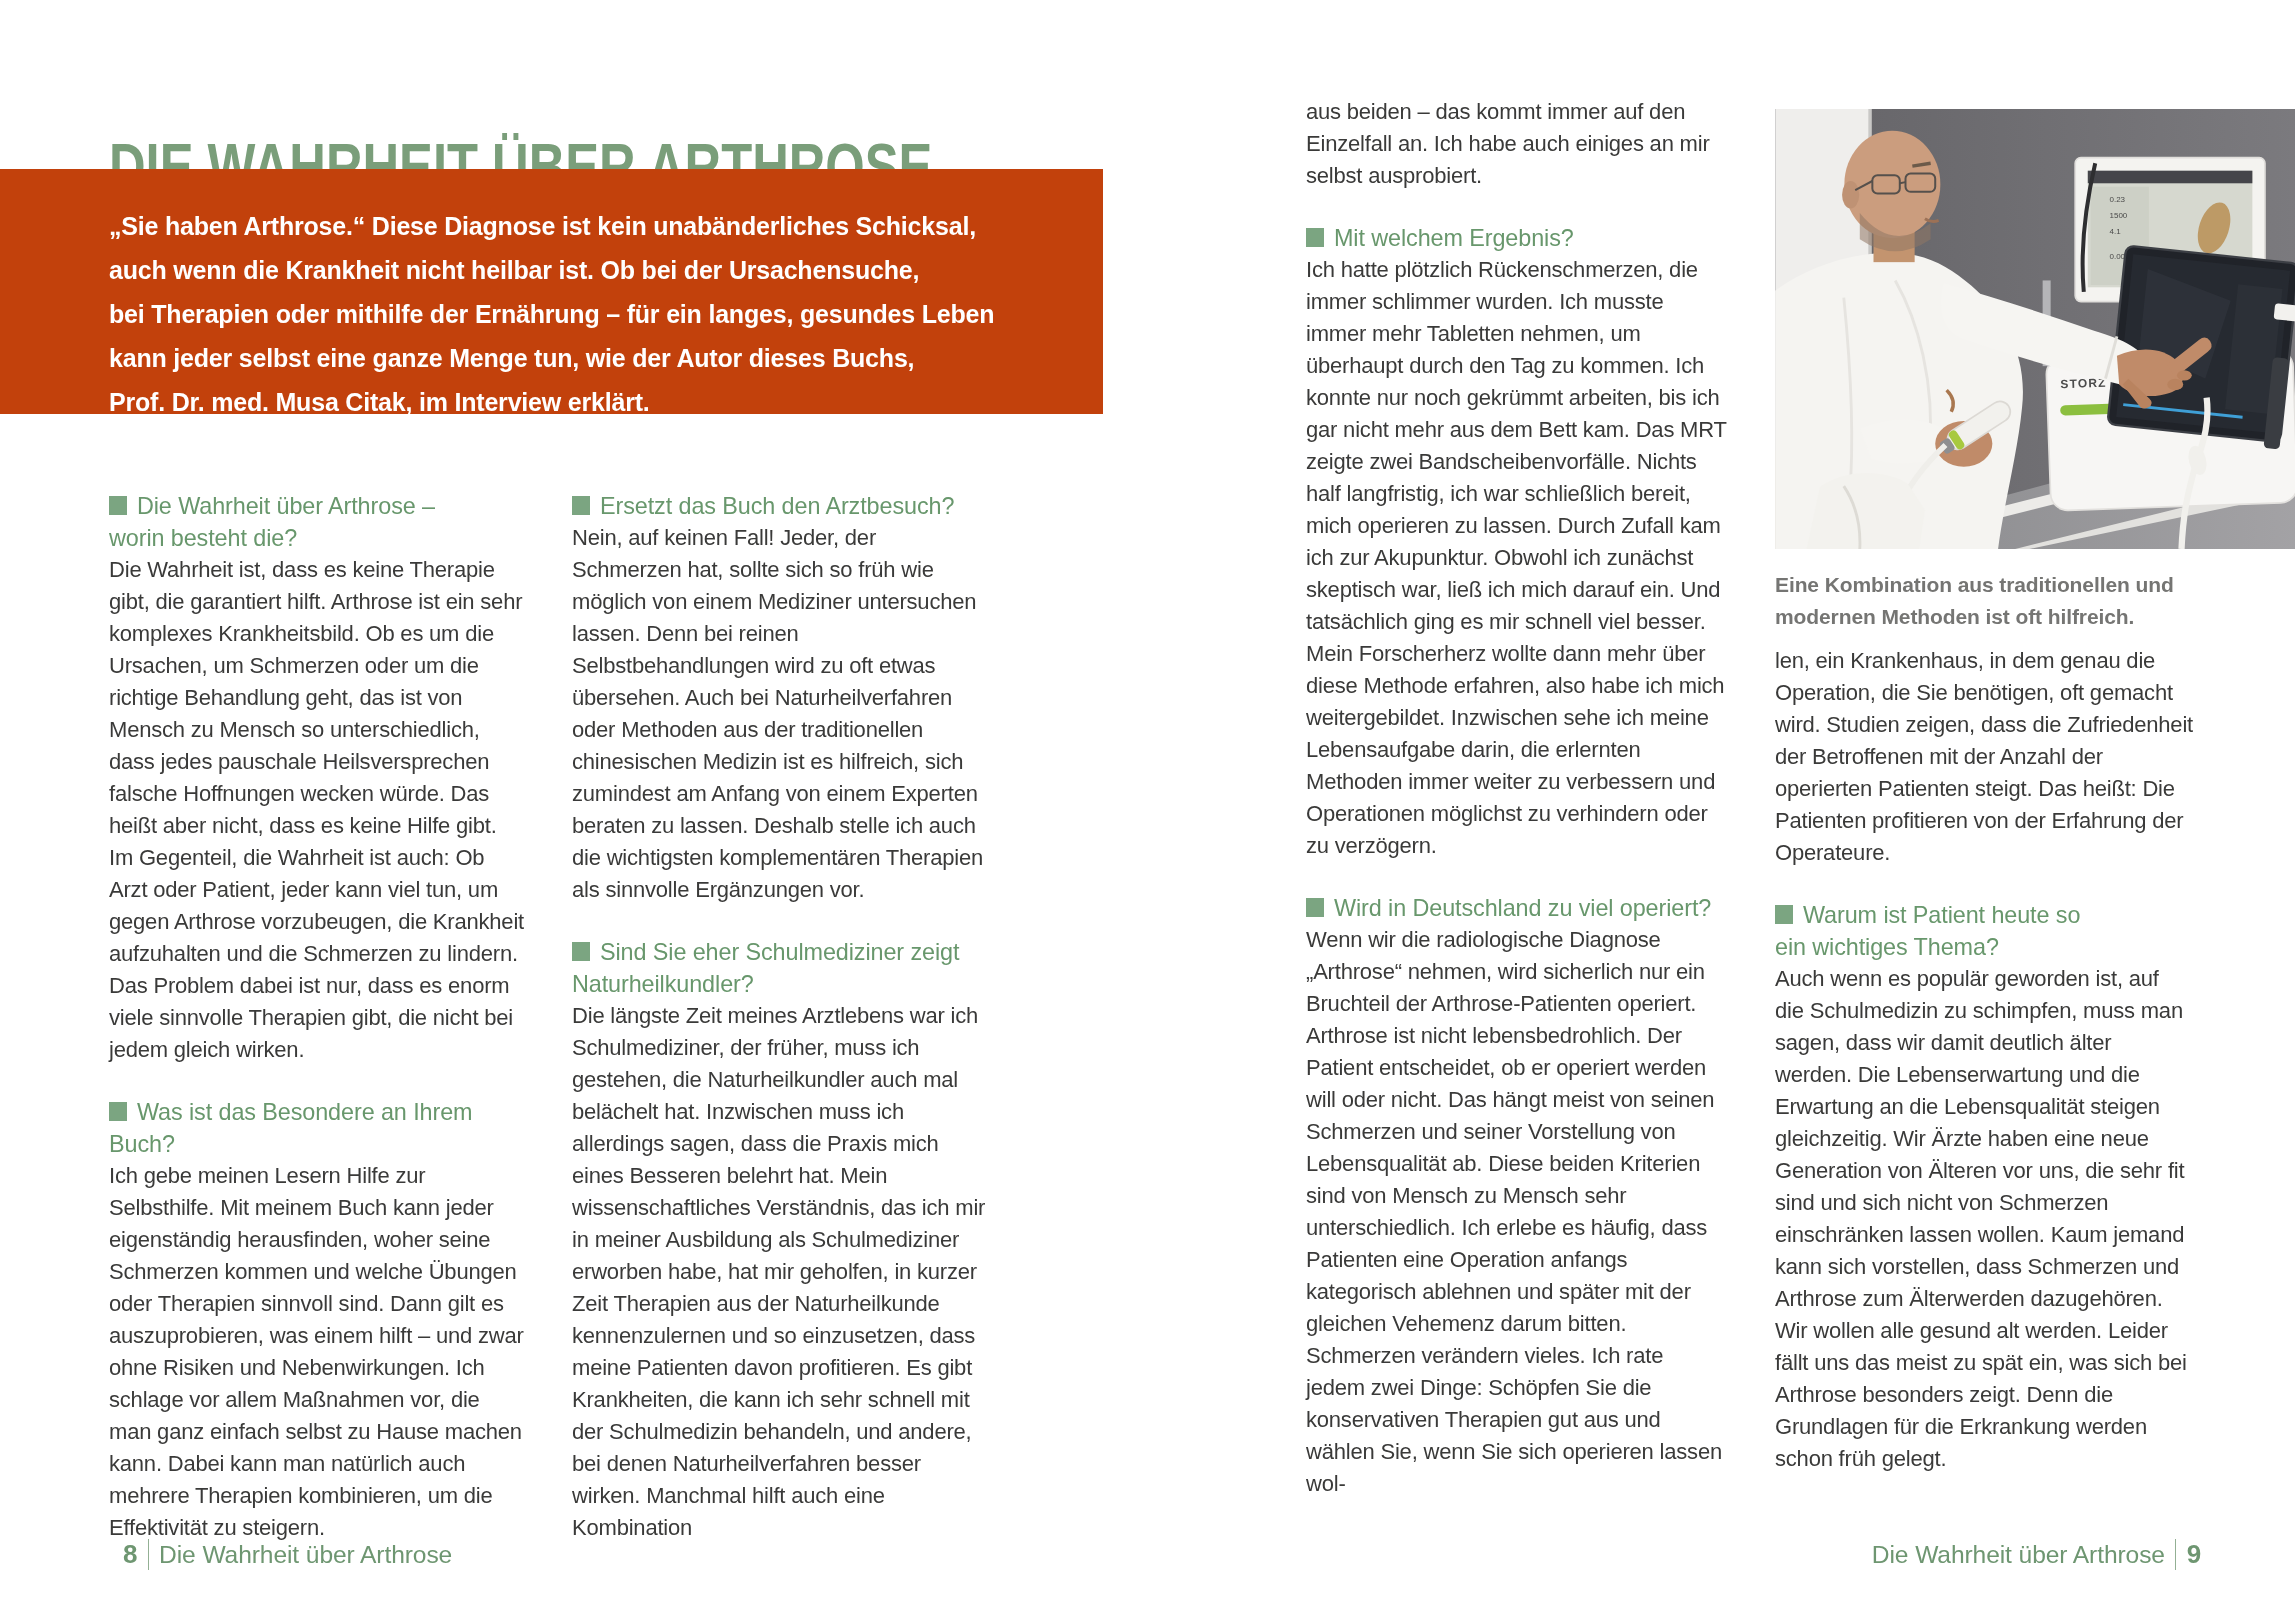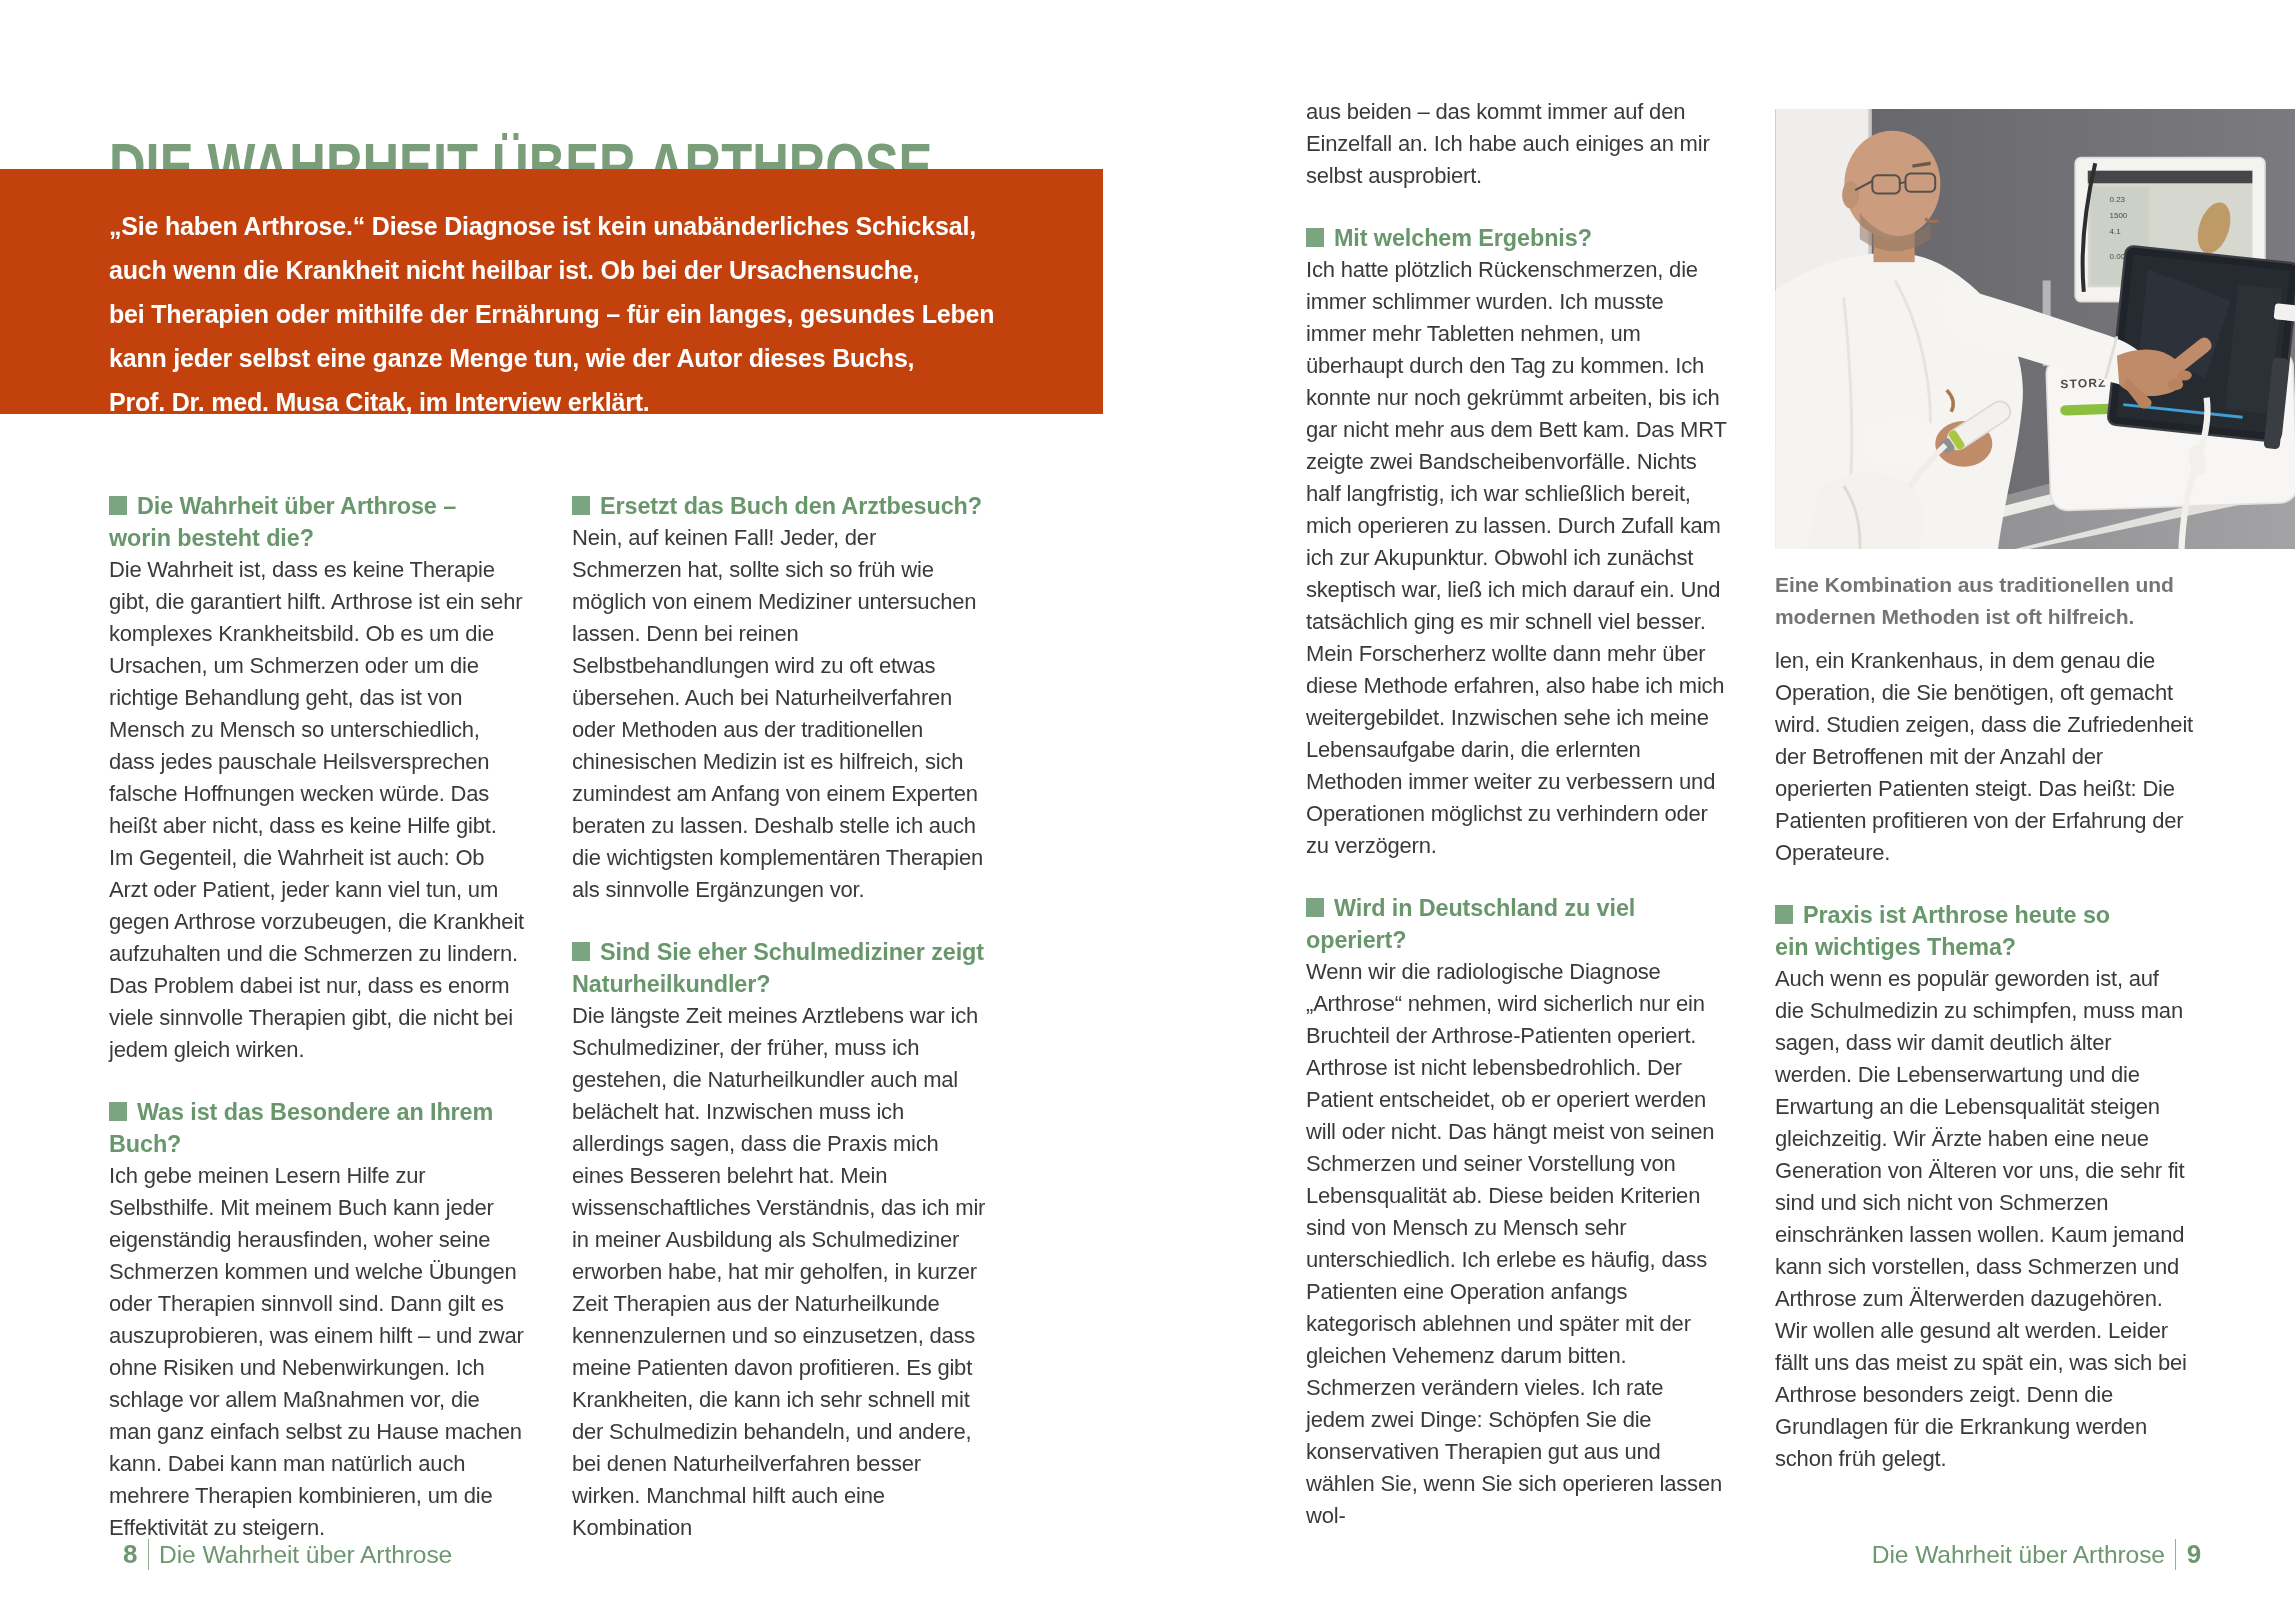--- a/index.html
+++ b/index.html
@@ -26,21 +26,21 @@
   .col{
     position:absolute;width:417px;
     font-size:22px;line-height:32px;color:#3a3a39;
     letter-spacing:-0.2px;
   }
   #col-l1{left:109px;top:490px;}
   #col-l2{left:572px;top:490px;}
   #col-r1{left:1306px;top:96px;width:422px;}
   #col-r2{left:1775px;top:645px;width:418px;}
   .heading{
-    margin:30px 0 0 0;font-size:23.4px;font-weight:bold;color:#68976c;
+    margin:30px 0 0 0;font-size:23.4px;font-weight:normal;color:#68976c;
     line-height:32px;white-space:pre-line;letter-spacing:-0.1px;
   }
   .heading.first{margin-top:0;}
   .sq{
     display:inline-block;width:18.3px;height:18.3px;background:#7ba581;
     margin-right:9.7px;vertical-align:-0.6px;
   }
   p.body{margin:0;hyphens:auto;-webkit-hyphens:auto;}
   p.cont{margin:0;hyphens:auto;-webkit-hyphens:auto;}
   
@@ -209,21 +209,21 @@
       <path d="M120,660 C140,690 150,730 148,770" stroke="#dddbd5" stroke-width="5" fill="none"></path>
     </g>
   </svg>
 </div>
 
 <div class="caption">Eine Kombination aus traditionellen und
 modernen Methoden ist oft hilfreich.</div>
 
 <div class="col" id="col-r2">
   <p class="cont" lang="de">len, ein Krankenhaus, in dem genau die Operation, die Sie benötigen, oft gemacht wird. Studien zeigen, dass die Zufriedenheit der Betroffenen mit der Anzahl der operierten Patienten steigt. Das heißt: Die Patienten profitieren von der Erfahrung der Operateure.</p>
-  <h3 class="heading"><span class="sq"></span><span>Praxis ist Arthrose heute so
+  <h3 class="heading"><span class="sq"></span><span>Warum ist Patient heute so
 ein wichtiges Thema?</span></h3>
   <p class="body" lang="de">Auch wenn es populär geworden ist, auf die Schulmedizin zu schimpfen, muss man sagen, dass wir damit deutlich älter werden. Die Lebenserwartung und die Erwartung an die Lebensqualität steigen gleichzeitig. Wir Ärzte haben eine neue Generation von Älteren vor uns, die sehr fit sind und sich nicht von Schmerzen einschränken lassen wollen. Kaum jemand kann sich vorstellen, dass Schmerzen und Arthrose zum Älterwerden dazugehören. Wir wollen alle gesund alt werden. Leider fällt uns das meist zu spät ein, was sich bei Arthrose besonders zeigt. Denn die Grundlagen für die Erkrankung werden schon früh gelegt.</p>
 </div>
 
 <div class="footer footer-right">
   <span>Die Wahrheit über Arthrose</span><span class="sep"></span><span class="num">9</span>
 </div>
 
 
 </body></html>

